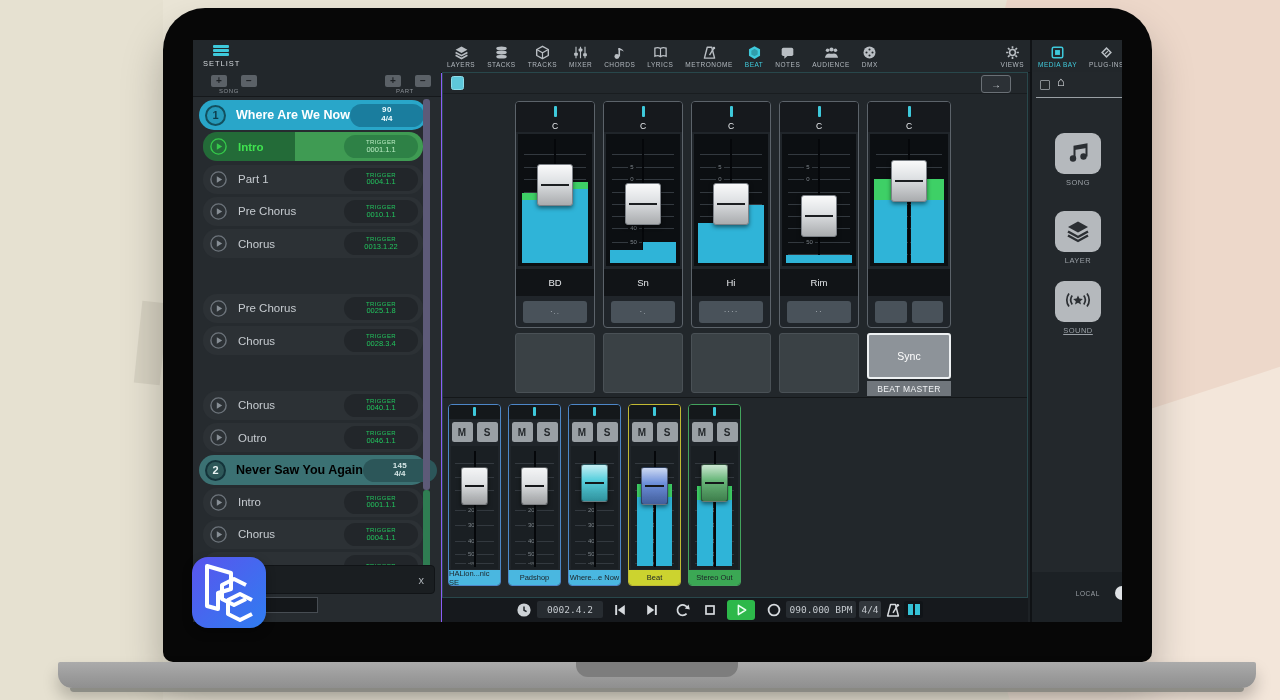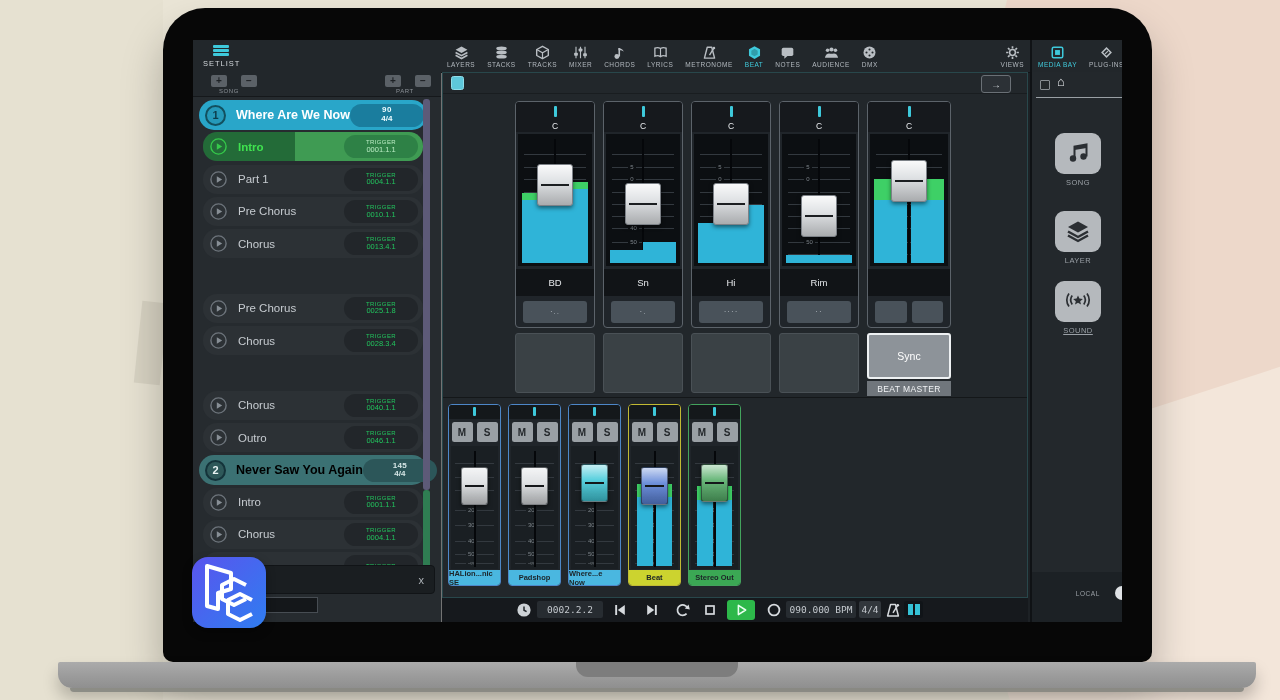--- a/index.html
+++ b/index.html
@@ -27,21 +27,21 @@
   
   .topbar{left:248px;top:0;width:589px;height:32px;background:#22272b;border-bottom:1px solid #121518;display:flex;align-items:center}
   .topbar-right{left:837px;top:0;width:92px;height:32px;background:#22272b;border-bottom:1px solid #121518;border-left:2px solid #101316;display:flex;align-items:center;justify-content:space-around}
   .tb-item{display:flex;flex-direction:column;align-items:center;justify-content:center;gap:1px;padding:0 6px;height:32px;cursor:pointer}
   .tb-item .tb-lb{font-size:6.5px;letter-spacing:.5px;color:#b2b8be;white-space:nowrap}
   .tb-item.active .tb-lb{color:#41cbdc}
   .tb-ic{height:15px;display:flex;align-items:center}
   .tb-spacer{flex:1}
 
   
-  #sidebar{left:0;top:0;width:248px;height:582px;background:#262b2f;border-right:2px solid #737373}
+  #sidebar{left:0;top:0;width:248px;height:582px;background:#262b2f;border-right:2px solid #8b5cf6}
   .sl-head{left:0;top:0;width:248px;height:32px;background:#22272b}
   .burger{left:20px;top:5px;width:16px;height:11px;display:flex;flex-direction:column;justify-content:space-between}
   .burger i{display:block;height:2.6px;background:#3ec9db;border-radius:1px}
   .sl-title{left:10px;top:19px;font-size:7.5px;letter-spacing:1px;color:#d3d8dc}
   .addrow{left:0;top:32px;width:248px;height:24px;background:#22272b;border-bottom:1px solid #15181b}
   .pmbtn{position:absolute;width:16px;height:12px;background:#5b6167;border-radius:2px;color:#1d2125;font-size:10px;font-weight:bold;
     display:flex;align-items:center;justify-content:center;line-height:1;top:3px;cursor:pointer}
   .grp-lb{position:absolute;top:16px;font-size:6px;letter-spacing:.6px;color:#8b9197}
   #setlist-list{left:0;top:56px;width:248px;height:474px;overflow:hidden}
   .sl-row{position:absolute;height:29px;border-radius:14px;display:flex;align-items:center}
@@ -111,21 +111,21 @@
 
   
   .mx-strip{position:absolute;top:331px;width:53px;height:182px;border-radius:4px;border:1px solid;box-sizing:border-box;
     background:#20252a;display:flex;flex-direction:column;overflow:hidden}
   .mx-ind{height:14px;background:#14181b;position:relative;flex:none}
   .mx-ind .tick{top:2px;height:9px;width:3px}
   .mx-ms{height:26px;display:flex;align-items:center;justify-content:center;gap:4px;flex:none}
   .msbtn{width:21px;height:20px;background:#9aa0a5;border-radius:2.5px;color:#23272b;font-weight:bold;font-size:10px;
     display:flex;align-items:center;justify-content:center;cursor:pointer}
   .mx-fader{flex:1;margin:1px 2px;background:#1a1f23;position:relative;overflow:hidden}
-  .mx-name{height:15px;flex:none;display:flex;align-items:center;justify-content:center;font-size:7.5px;font-weight:bold;color:#1c2327}
+  .mx-name{height:15px;flex:none;display:flex;align-items:center;justify-content:center;font-size:7.5px;font-weight:normal;color:#1c2327}
   .mcap{position:absolute;left:50%;width:27px;height:38px;margin-left:-13.5px;border-radius:3px;border:1px solid rgba(30,34,38,.55);box-sizing:border-box;
     background-image:linear-gradient(180deg,rgba(255,255,255,.7),rgba(255,255,255,.12) 42%,rgba(0,0,0,.28));
     box-shadow:0 2px 4px rgba(0,0,0,.5);cursor:pointer}
   .mcap i{position:absolute;left:3px;right:3px;top:50%;height:2px;margin-top:-1px;background:#14171a;display:block}
 
   
   #transport{left:249px;top:558px;width:586px;height:24px;background:#16191d}
   .tr-ic{position:absolute;top:4px;width:16px;height:16px;cursor:pointer}
   .tr-disp{position:absolute;top:3px;height:17px;background:#272c31;border-radius:2px;color:#c3c8cd;
     font-family:"DejaVu Sans Mono",monospace;font-size:9.5px;display:flex;align-items:center;justify-content:center;box-sizing:border-box}
@@ -227,21 +227,21 @@
             </span>
           </div>
           <div class="sl-row part" style="top: 133.2px;">
             <span class="playic"><svg width="19" height="19" viewBox="0 0 19 19">
                 <circle cx="9.5" cy="9.5" r="7.6" fill="none" stroke="#6d747b" stroke-width="1.4"></circle>
                 <polygon points="7.8,6.3 13.2,9.5 7.8,12.7" fill="#878e95"></polygon>
               </svg></span>
             <span class="sl-lb">Chorus</span>
             <span class="badge">
               <span class="b1">TRIGGER</span>
-              <span class="b2">0013.4.1</span>
+              <span class="b2">0013.1.22</span>
             </span>
           </div>
           <div class="sl-row part" style="top: 197.8px;">
             <span class="playic"><svg width="19" height="19" viewBox="0 0 19 19">
                 <circle cx="9.5" cy="9.5" r="7.6" fill="none" stroke="#6d747b" stroke-width="1.4"></circle>
                 <polygon points="7.8,6.3 13.2,9.5 7.8,12.7" fill="#878e95"></polygon>
               </svg></span>
             <span class="sl-lb">Pre Chorus</span>
             <span class="badge">
               <span class="b1">TRIGGER</span>
@@ -837,21 +837,21 @@
             <div class="mx-name" style="background:#3ba854">Stereo Out</div>
           </div>
         </div>
     </div>
 
     <div class="abs" id="transport">
       <div class="tr-ic" style="left:74px" id="ic-clock"><svg width="16" height="16" viewBox="0 0 16 16">
             <circle cx="8" cy="8" r="6.6" fill="#cdd2d6"></circle>
             <path d="M8 4.4V8.2L10.6 9.6" fill="none" stroke="#23282c" stroke-width="1.5"></path>
           </svg></div>
-      <div class="tr-disp" style="left:95px;width:66px">0002.2.2</div>
+      <div class="tr-disp" style="left:95px;width:66px">0002.4.2</div>
       <div class="tr-ic" style="left:170px" id="ic-prev"><svg width="16" height="16" viewBox="0 0 16 16">
             <rect x="3.2" y="3" width="1.9" height="10" fill="#d6dade"></rect>
             <polygon points="12.8,3 5.8,8 12.8,13" fill="#d6dade"></polygon>
           </svg></div>
       <div class="tr-ic" style="left:202px" id="ic-next"><svg width="16" height="16" viewBox="0 0 16 16">
             <rect x="10.9" y="3" width="1.9" height="10" fill="#d6dade"></rect>
             <polygon points="3.2,3 10.2,8 3.2,13" fill="#d6dade"></polygon>
           </svg></div>
       <div class="tr-ic" style="left:232px" id="ic-loop"><svg width="16" height="16" viewBox="0 0 16 16">
             <path d="M12.6 11.6A5.2 5.2 0 1 1 13.4 6" fill="none" stroke="#d6dade" stroke-width="1.7"></path>

